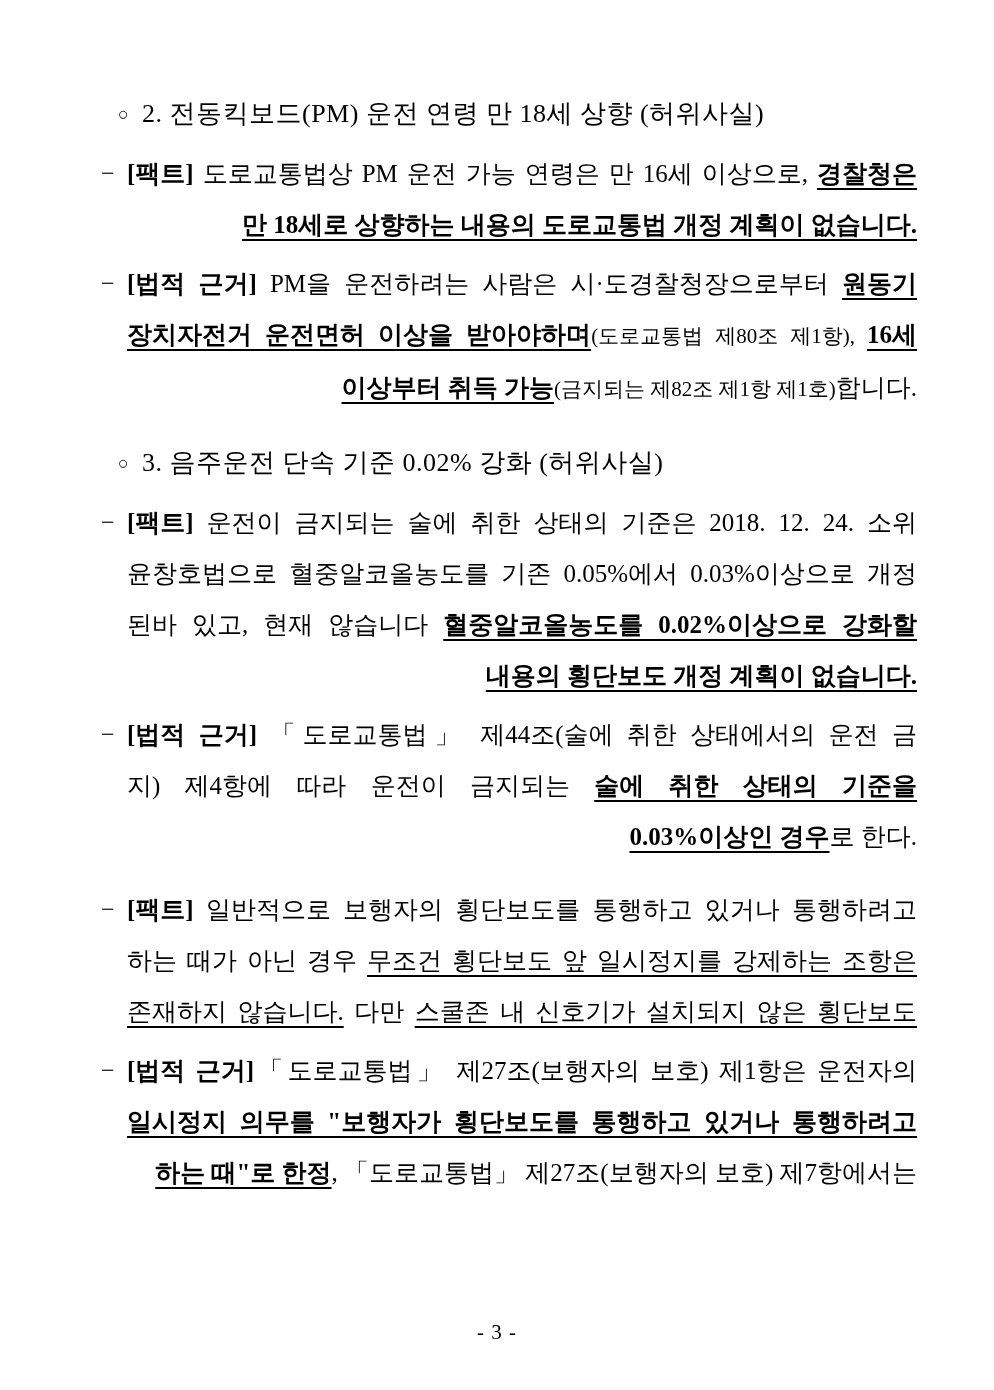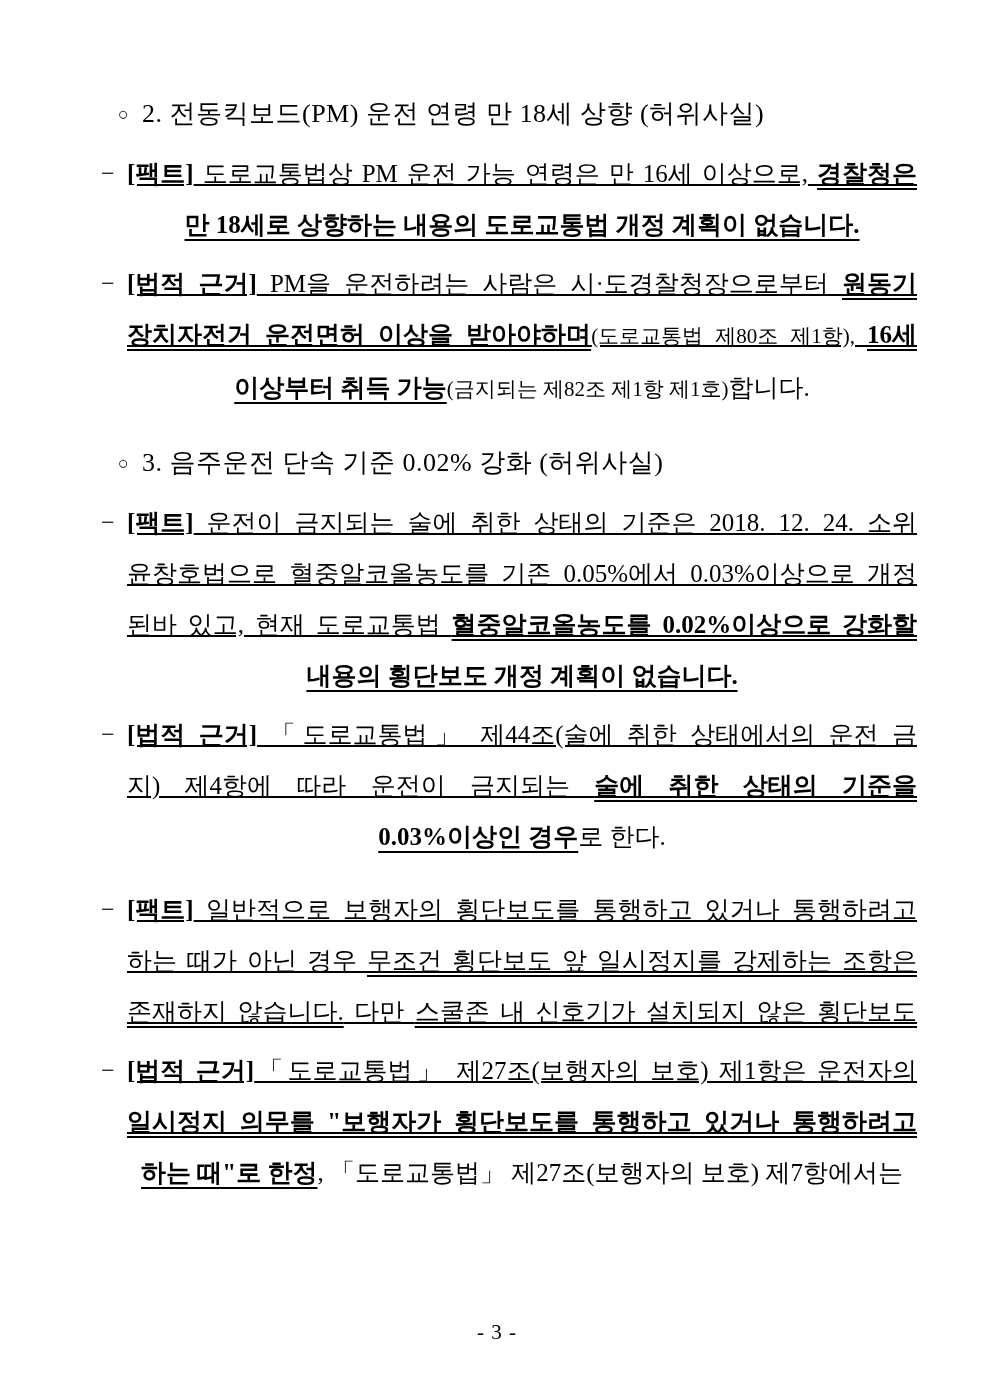--- a/index.html
+++ b/index.html
@@ -45,23 +45,22 @@
     left: -26px;
     top: 0;
     line-height: 51px;
     font-size: 24px;
   }
   .line { min-height: 51px; }
   .line.full {
     text-align: justify;
     text-align-last: justify;
     text-justify: inter-word;
-    text-decoration: underline;
   }
-  .line.last { text-align: center; }
+  .line.last { text-align: right; }
   .seg-n { }
   .seg-b { font-weight: bold; }
   .seg-u {
     text-decoration: underline;
     text-underline-offset: 6px;
     text-decoration-thickness: 2px;
   }
   .seg-bu {
     font-weight: bold;
     text-decoration: underline;
@@ -97,21 +96,21 @@
           <div class="line full"><span class="seg-bu">장치자전거 운전면허 이상을 받아야하며</span><span class="seg-s">(도로교통법 제80조 제1항), </span><span class="seg-bu">16세</span></div>
           <div class="line last"><span class="seg-bu">이상부터 취득 가능</span><span class="seg-s">(금지되는 제82조 제1항 제1호)</span><span class="seg-n">합니다.</span></div>
         </div>
       </div>
       <div class="section">
         <div class="section-header"><span class="section-marker">○</span><span>3. 음주운전 단속 기준 0.02% 강화 (허위사실)</span></div>
         <div class="para">
           <span class="bullet">−</span>
           <div class="line full"><span class="seg-b">[팩트]</span><span class="seg-n"> 운전이 금지되는 술에 취한 상태의 기준은 2018. 12. 24. 소위</span></div>
           <div class="line full"><span class="seg-n">윤창호법으로 혈중알코올농도를 기존 0.05%에서 0.03%이상으로 개정</span></div>
-          <div class="line full"><span class="seg-n">된바 있고, 현재 도로교통법 </span><span class="seg-bu">혈중알코올농도를 0.02%이상으로 강화할</span></div>
+          <div class="line full"><span class="seg-n">된바 있고, 현재 않습니다 </span><span class="seg-bu">혈중알코올농도를 0.02%이상으로 강화할</span></div>
           <div class="line last"><span class="seg-bu">내용의 횡단보도 개정 계획이 없습니다.</span></div>
         </div>
         <div class="para">
           <span class="bullet">−</span>
           <div class="line full"><span class="seg-b">[법적 근거]</span><span class="seg-n"> 「도로교통법」 제44조(술에 취한 상태에서의 운전 금</span></div>
           <div class="line full"><span class="seg-n">지) 제4항에 따라 운전이 금지되는 </span><span class="seg-bu">술에 취한 상태의 기준을</span></div>
           <div class="line last"><span class="seg-bu">0.03%이상인 경우</span><span class="seg-n">로 한다.</span></div>
         </div>
       </div>
       <div class="section">

